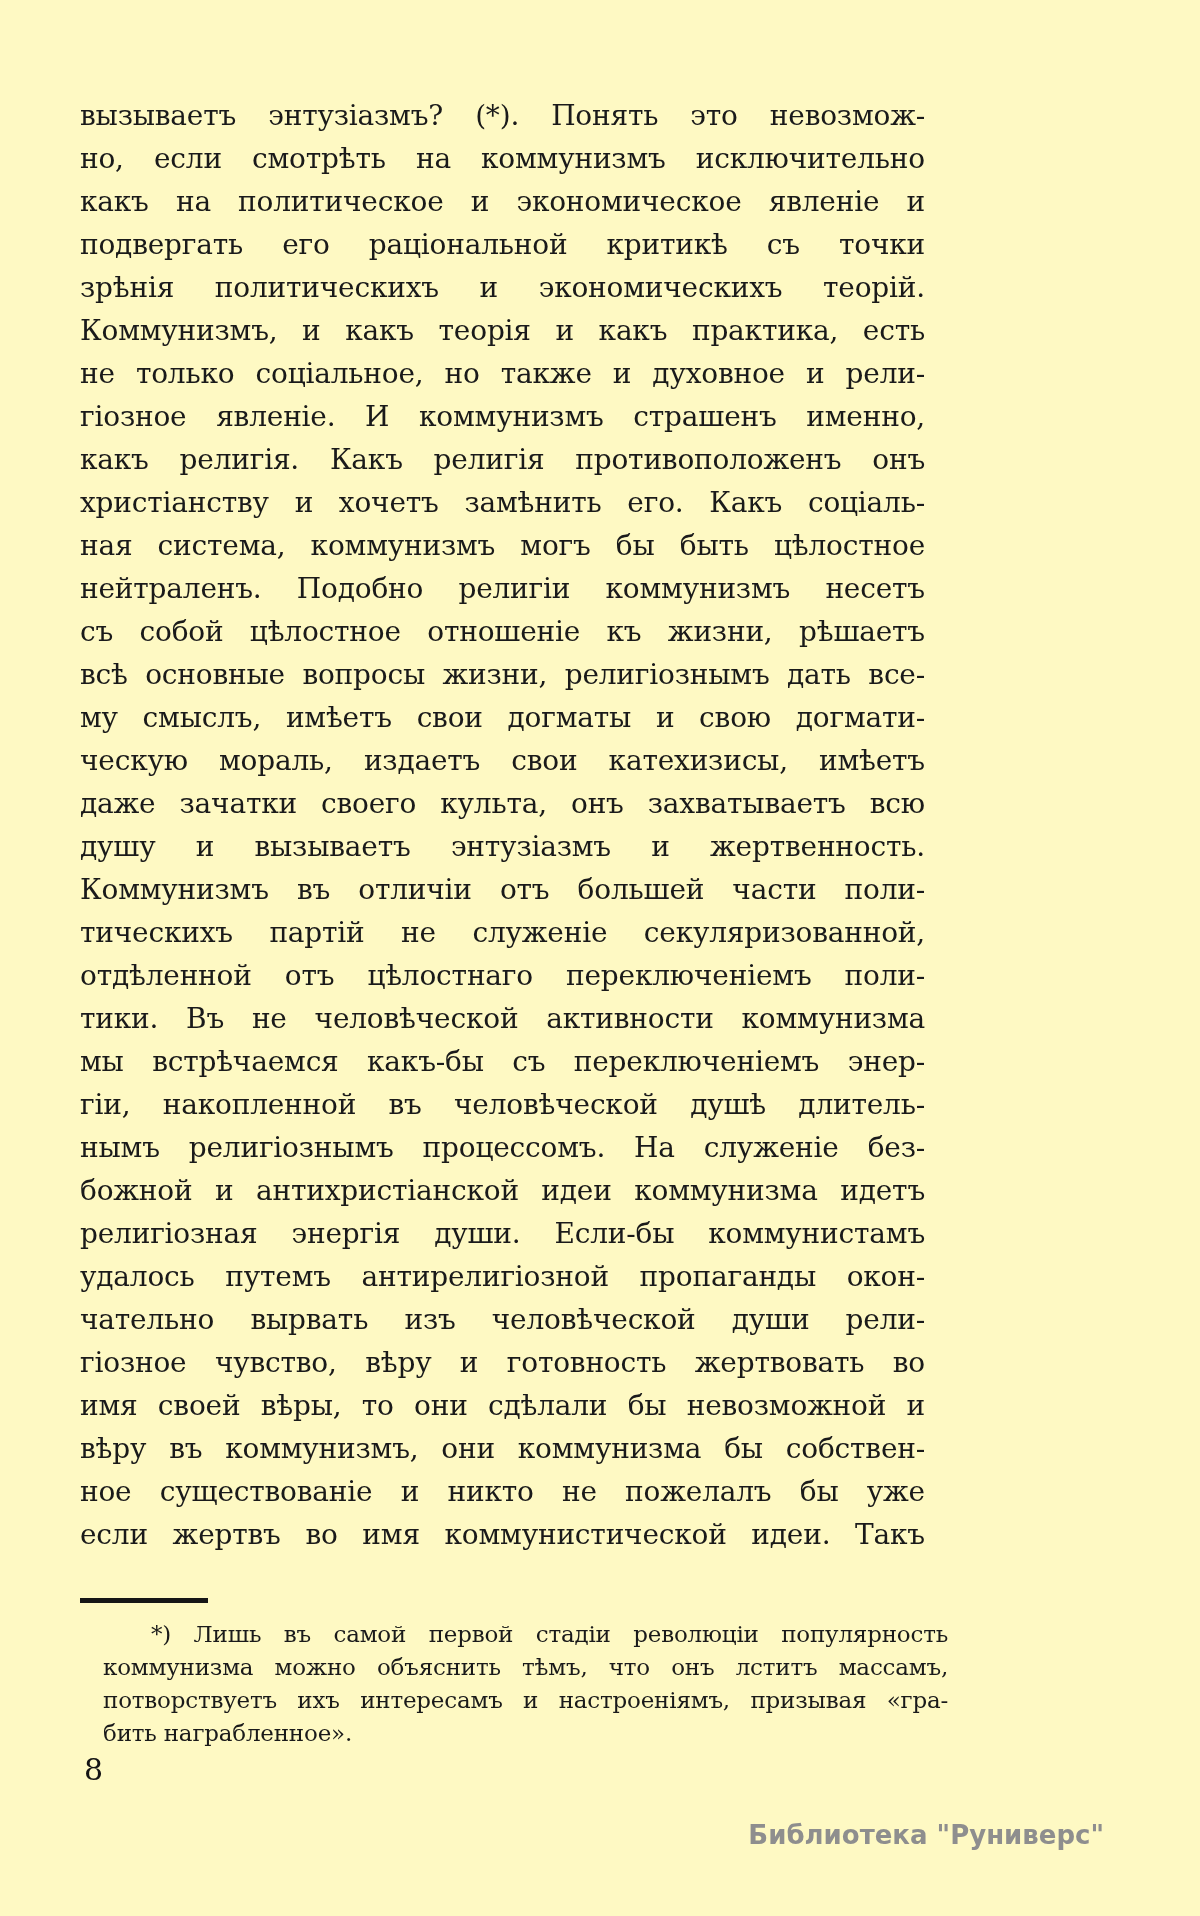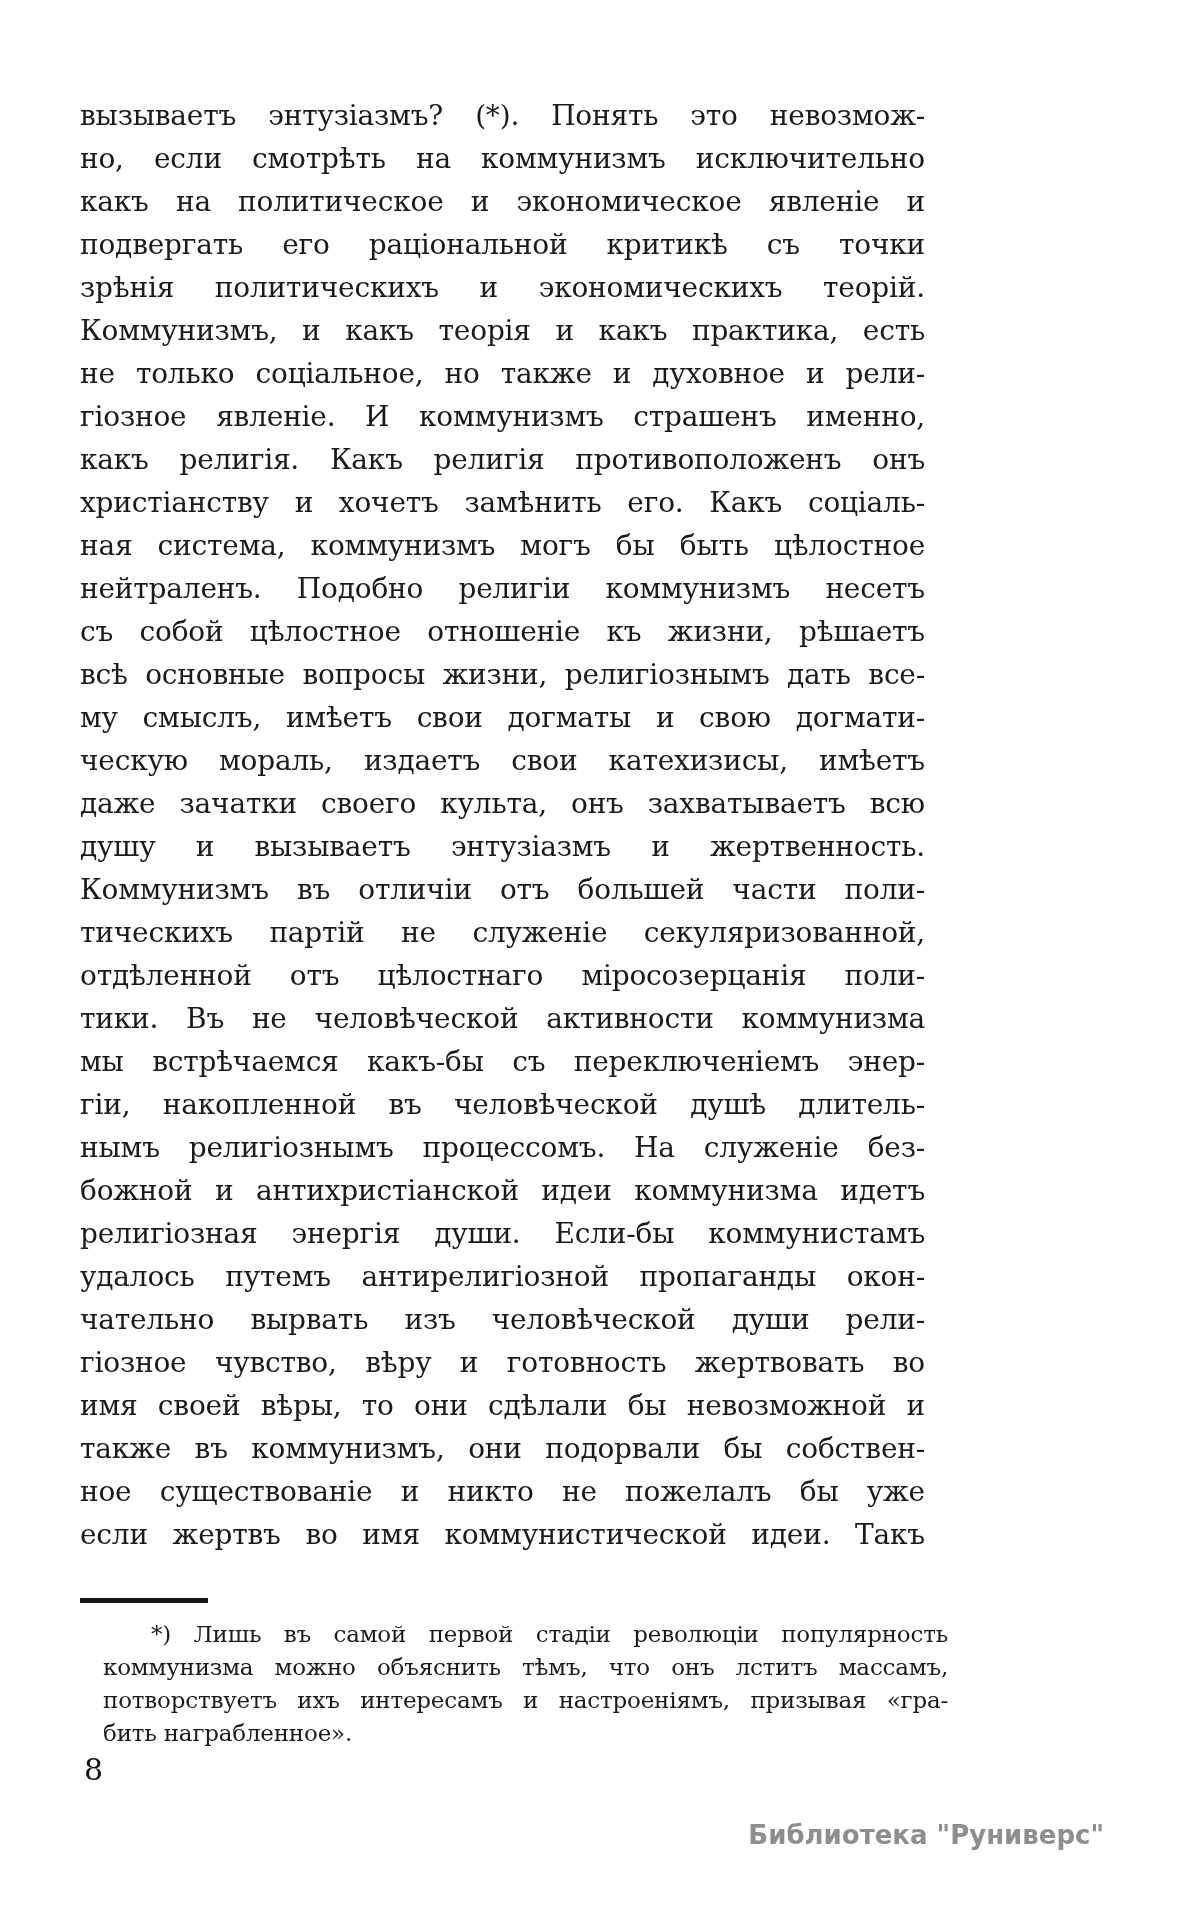--- a/index.html
+++ b/index.html
@@ -5,21 +5,21 @@
   html, body {
     margin: 0;
     padding: 0;
     background: #e8e8e6;
   }
   .page {
     position: relative;
     width: 1200px;
     height: 1916px;
     margin: 0 auto;
-    background: #ffffff;
+    background: #fef9c3;
     color: #1a1a1a;
     font-family: "DejaVu Serif", "DejaVu Sans", serif;
     overflow: hidden;
   }
   .text-block {
     position: absolute;
     left: 80px;
     top: 94px;
     width: 845px;
   }
@@ -97,32 +97,32 @@
     <p class="line">ная система, коммунизмъ могъ бы быть цѣлостное</p>
     <p class="line">нейтраленъ. Подобно религіи коммунизмъ несетъ</p>
     <p class="line">съ собой цѣлостное отношеніе къ жизни, рѣшаетъ</p>
     <p class="line">всѣ основные вопросы жизни, религіознымъ дать все-</p>
     <p class="line">му смыслъ, имѣетъ свои догматы и свою догмати-</p>
     <p class="line">ческую мораль, издаетъ свои катехизисы, имѣетъ</p>
     <p class="line">даже зачатки своего культа, онъ захватываетъ всю</p>
     <p class="line">душу и вызываетъ энтузіазмъ и жертвенность.</p>
     <p class="line">Коммунизмъ въ отличіи отъ большей части поли-</p>
     <p class="line">тическихъ партій не служеніе секуляризованной,</p>
-    <p class="line">отдѣленной отъ цѣлостнаго міросозерцанія поли-</p>
+    <p class="line">отдѣленной отъ цѣлостнаго переключеніемъ поли-</p>
     <p class="line">тики. Въ не человѣческой активности коммунизма</p>
     <p class="line">мы встрѣчаемся какъ-бы съ переключеніемъ энер-</p>
     <p class="line">гіи, накопленной въ человѣческой душѣ длитель-</p>
     <p class="line">нымъ религіознымъ процессомъ. На служеніе без-</p>
     <p class="line">божной и антихристіанской идеи коммунизма идетъ</p>
     <p class="line">религіозная энергія души. Если-бы коммунистамъ</p>
     <p class="line">удалось путемъ антирелигіозной пропаганды окон-</p>
     <p class="line">чательно вырвать изъ человѣческой души рели-</p>
     <p class="line">гіозное чувство, вѣру и готовность жертвовать во</p>
     <p class="line">имя своей вѣры, то они сдѣлали бы невозможной и</p>
-    <p class="line">также въ коммунизмъ, они подорвали бы собствен-</p>
+    <p class="line">вѣру въ коммунизмъ, они коммунизма бы собствен-</p>
     <p class="line">ное существованіе и никто не пожелалъ бы уже</p>
     <p class="line">если жертвъ во имя коммунистической идеи. Такъ</p>
   </main>
 
   <div class="footnote-rule"></div>
 
   <div class="footnote-block">
     <p class="fline first">*) Лишь въ самой первой стадіи революціи популярность</p>
     <p class="fline">коммунизма можно объяснить тѣмъ, что онъ лститъ массамъ,</p>
     <p class="fline">потворствуетъ ихъ интересамъ и настроеніямъ, призывая «гра-</p>

